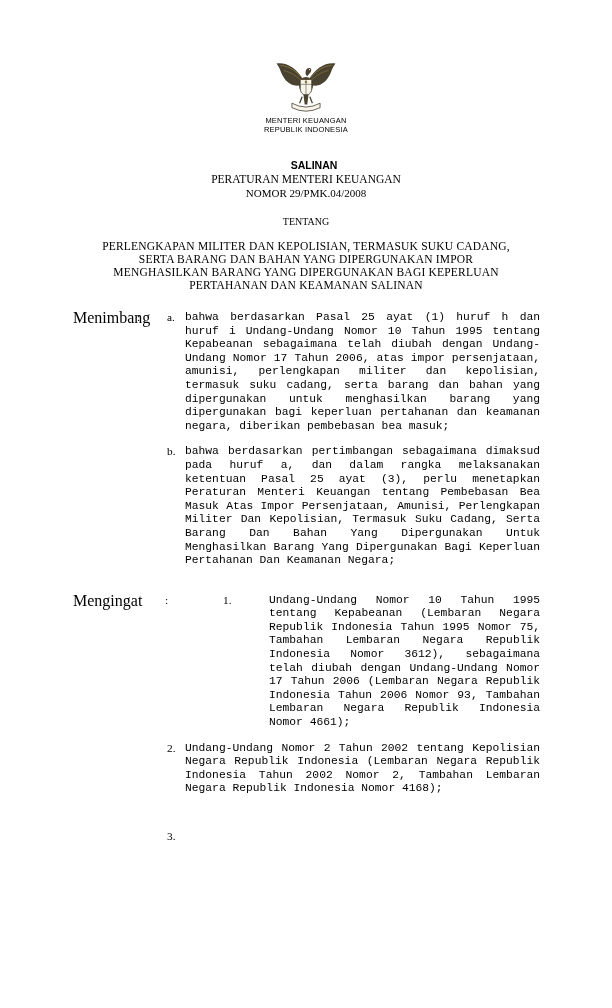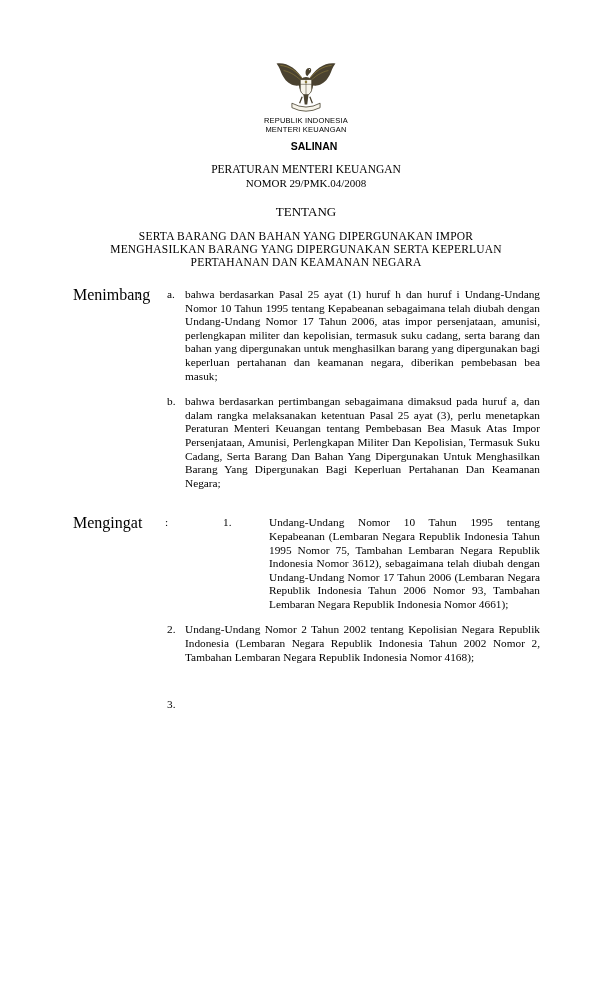--- a/index.html
+++ b/index.html
@@ -17,25 +17,25 @@
     box-sizing: border-box;
   }
   .header { text-align: center; padding-top: 52px; }
   .emblem { display: block; margin: 0 auto; width: 64px; height: 64px; }
   .ministry-line {
     font-family: "Liberation Sans", "DejaVu Sans", sans-serif;
     font-size: 7.5px; line-height: 9px; letter-spacing: 0.2px;
   }
   .salinan {
     font-family: "Liberation Sans", "DejaVu Sans", sans-serif;
-    font-weight: bold; font-size: 10.5px; margin-top: 6px; line-height: 13px; padding-left: 16px;
+    font-weight: bold; font-size: 10.5px; margin-top: 25px; line-height: 13px; padding-left: 16px;
   }
-  .doc-type { font-size: 11.5px; line-height: 13.5px; margin-top: 10px; }
+  .doc-type { font-size: 11.5px; line-height: 13.5px; margin-top: 1px; }
   .doc-number { font-size: 11px; line-height: 13.5px; }
-  .tentang { font-size: 13px; line-height: 13px; margin-top: 15px; }
+  .tentang { font-size: 10px; line-height: 13px; margin-top: 15px; }
   .title-block { margin-top: 12px; }
   .title-line { font-size: 11.5px; line-height: 13px; letter-spacing: 0.2px; }
   .issuer { font-size: 11.5px; margin-top: 15px; line-height: 13px; }
 
   .body-block {
     margin: 19px 72px 0 73px; 
   }
   .section { margin: 0; }
   .row {
     display: grid;
@@ -44,20 +44,21 @@
   }
   .row.gap-top { margin-top: 26px; gap: 28px; }
   .row.gap-top-lg { margin-top: 34px; }
   .cell-label   { font-size: 16px; line-height: 13.6px; }
   .cell-colon   { font-size: 11.3px; line-height: 13.6px; }
   .cell-marker  { font-size: 11.3px; line-height: 13.6px; }
   .cell-text {
     font-size: 11.3px; line-height: 13.6px;
     text-align: justify;
     text-justify: inter-word;
+    font-family: Liberation Mono, monospace;
   }
 </style>
 </head>
 <body>
 
 <div class="page">
 
   <div class="header">
 
     <svg class="emblem" viewBox="0 0 100 100" aria-hidden="true">
@@ -79,33 +80,34 @@
       <line x1="41" y1="50.5" x2="59" y2="50.5" stroke="#3f3824" stroke-width="0.8"></line>
       <line x1="50" y1="43" x2="50" y2="69" stroke="#3f3824" stroke-width="0.8"></line>
       <circle cx="50" cy="47" r="2" fill="#8c7a3a"></circle>
 
       <path d="M46 66 L54 66 L52 82 L48 82 Z" fill="#4a4230"></path>
       <path d="M44 70 L40 80 M56 70 L60 80" stroke="#4a4230" stroke-width="2"></path>
 
       <path d="M28 80 Q50 92 72 80 L72 87 Q50 98 28 87 Z" fill="#f7f4ea" stroke="#3f3824" stroke-width="1.2"></path>
     </svg>
 
+    <div class="ministry-line">MENTERI KEUANGAN</div>
     <div class="ministry-line">REPUBLIK INDONESIA</div>
-    <div class="ministry-line">MENTERI KEUANGAN</div>
 
     <div class="salinan">SALINAN</div>
     <div class="doc-type">PERATURAN MENTERI KEUANGAN</div>
     <div class="doc-number">NOMOR 29/PMK.04/2008</div>
 
     <div class="tentang">TENTANG</div>
 
     <div class="title-block">
+      <div class="title-line">PERLENGKAPAN MILITER DAN KEPOLISIAN, TERMASUK SUKU CADANG,</div>
       <div class="title-line">SERTA BARANG DAN BAHAN YANG DIPERGUNAKAN IMPOR</div>
-      <div class="title-line">MENGHASILKAN BARANG YANG DIPERGUNAKAN SERTA KEPERLUAN</div>
-      <div class="title-line">PERTAHANAN DAN KEAMANAN NEGARA</div>
+      <div class="title-line">MENGHASILKAN BARANG YANG DIPERGUNAKAN BAGI KEPERLUAN</div>
+      <div class="title-line">PERTAHANAN DAN KEAMANAN SALINAN</div>
     </div>
 
   </div>
 
   <div class="body-block">
 
     <div class="section">
       <div class="row">
         <div class="cell-label">Menimbang</div>
         <div class="cell-colon">:</div>

